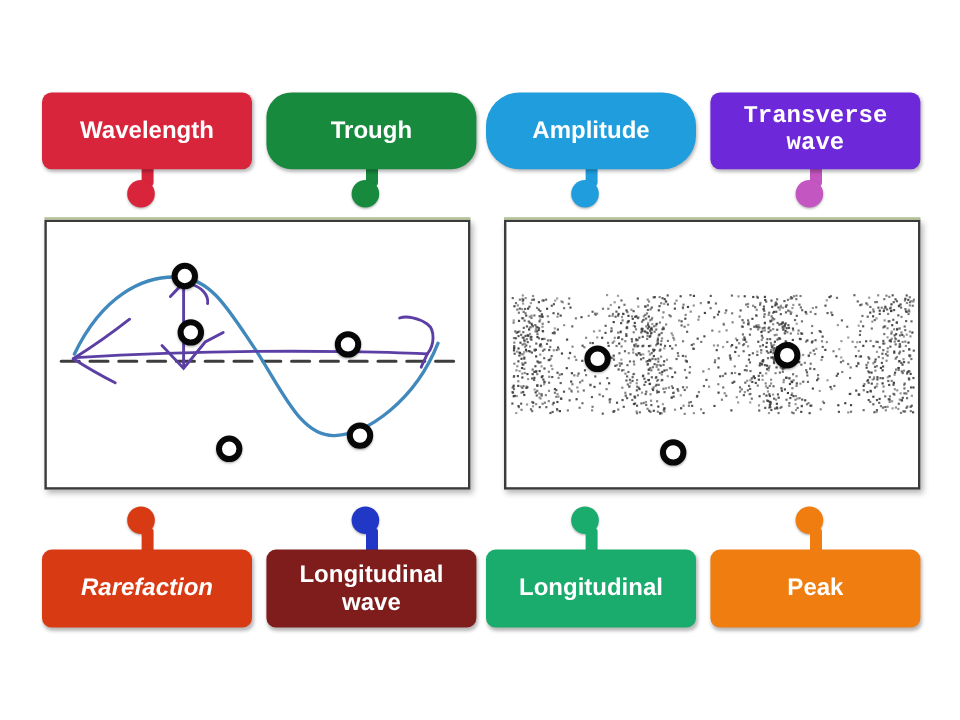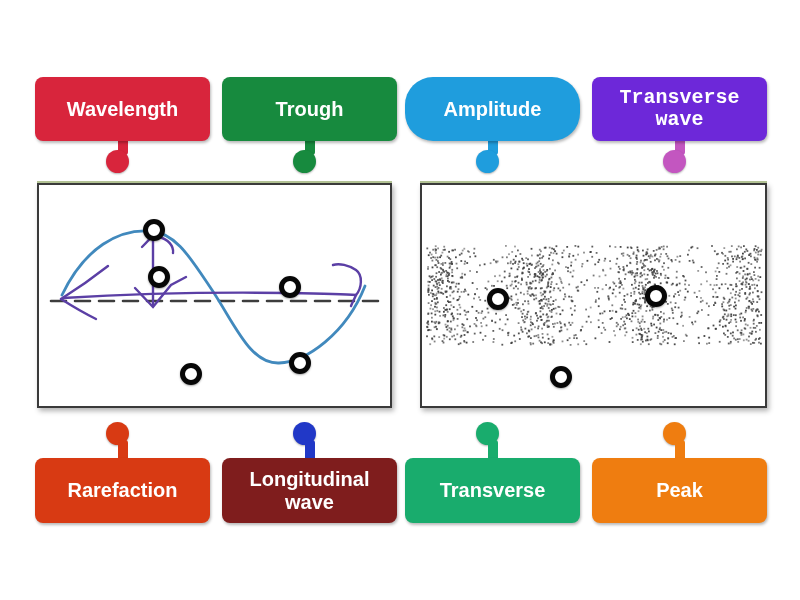--- a/index.html
+++ b/index.html
@@ -48,21 +48,21 @@
 <div class="board">
 
   <div class="group top" style="left:35px;top:77px">
     <div class="stem" style="background: rgb(216, 37, 60);"></div>
     <div class="pin" style="background: rgb(216, 37, 60);"></div>
     <div class="card" style="background: rgb(216, 37, 60);">Wavelength</div>
   </div>
   <div class="group top" style="left:222px;top:77px">
     <div class="stem" style="background: rgb(23, 138, 62);"></div>
     <div class="pin" style="background: rgb(23, 138, 62);"></div>
-    <div class="card" style="background: rgb(23, 138, 62);">Trough</div>
+    <div class="card" style="background: rgb(23, 138, 62); border-radius: 21px;">Trough</div>
   </div>
   <div class="group top" style="left:405px;top:77px">
     <div class="stem" style="background: rgb(31, 157, 221);"></div>
     <div class="pin" style="background: rgb(31, 157, 221);"></div>
     <div class="card" style="background: rgb(31, 157, 221); border-radius: 28px;">Amplitude</div>
   </div>
   <div class="group top" style="left:592px;top:77px">
     <div class="stem" style="background: rgb(195, 86, 192);"></div>
     <div class="pin" style="background: rgb(195, 86, 192);"></div>
     <div class="card" style="background: #6d28d9; font-family: Liberation Mono, monospace;">Transverse wave</div>
@@ -1718,31 +1718,31 @@
         <rect x="54.2" y="103.0" width="1.8" height="1.8" fill="#3f3f3f" opacity="0.62"></rect>
       </svg>
   <div class="drop-target" style="left: 65px; top: 103px;"></div>
       <div class="drop-target" style="left: 223px; top: 100px;"></div>
       <div class="drop-target" style="left: 128px; top: 181px;"></div>
     </div>
 
   <div class="group bottom" style="left:35px;top:422px">
     <div class="pin" style="background: rgb(216, 58, 19);"></div>
     <div class="stem" style="background: rgb(216, 58, 19);"></div>
-    <div class="card" style="background: rgb(216, 58, 19);">Rarefaction</div>
+    <div class="card" style="background: rgb(216, 58, 19); font-style: italic;">Rarefaction</div>
   </div>
   <div class="group bottom" style="left:222px;top:422px">
     <div class="pin" style="background: rgb(33, 56, 199);"></div>
     <div class="stem" style="background: rgb(33, 56, 199);"></div>
     <div class="card" style="background: #7f1d1d;">Longitudinal wave</div>
   </div>
   <div class="group bottom" style="left:405px;top:422px">
     <div class="pin" style="background: rgb(25, 172, 109);"></div>
     <div class="stem" style="background: rgb(25, 172, 109);"></div>
-    <div class="card" style="background: rgb(25, 172, 109);">Transverse</div>
+    <div class="card" style="background: rgb(25, 172, 109);">Longitudinal</div>
   </div>
   <div class="group bottom" style="left:592px;top:422px">
     <div class="pin" style="background: rgb(239, 125, 16);"></div>
     <div class="stem" style="background: rgb(239, 125, 16);"></div>
     <div class="card" style="background: rgb(239, 125, 16);">Peak</div>
   </div>
 
 </div>
 
 </body></html>

